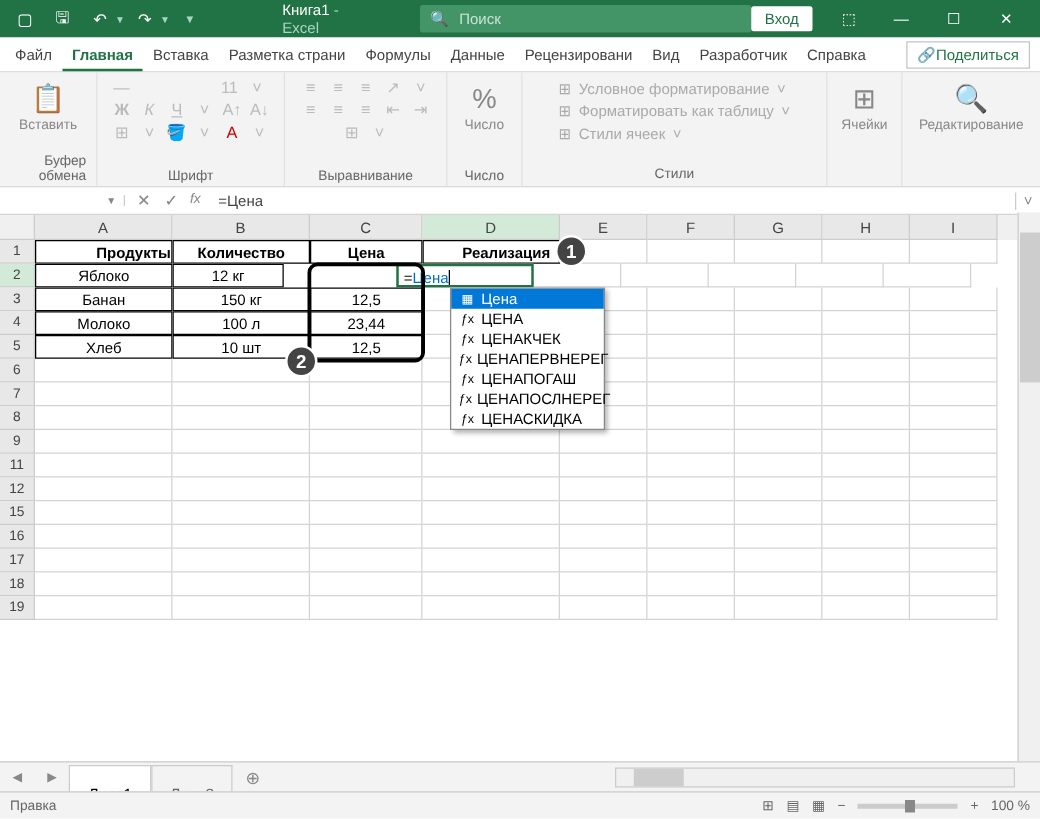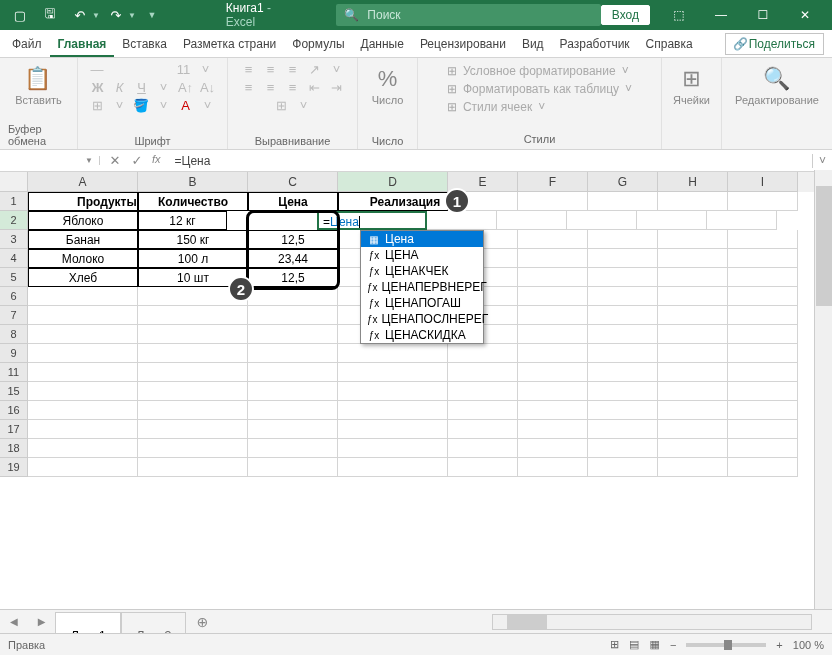--- a/index.html
+++ b/index.html
@@ -14,21 +14,21 @@
 .search-box span{color:#c8e6d8;font-size:12px}
 .titlebar-right{margin-left:auto;display:flex;align-items:center;gap:0}
 .login-btn{background:#fff;color:#217346;padding:2px 10px;font-size:12px;border-radius:2px;margin-right:8px;border:1px solid #fff}
 .win-btn{width:42px;height:30px;display:flex;align-items:center;justify-content:center;color:#fff;font-size:12px}
 .ribbon-tabs{background:#fff;height:28px;display:flex;align-items:flex-end;padding:0 4px;border-bottom:1px solid #d4d4d4}
 .tab{padding:0 8px;height:26px;line-height:26px;font-size:12px;color:#444;cursor:pointer}
 .tab.active{color:#217346;font-weight:600;border-bottom:2px solid #217346}
 .share-btn{margin-left:auto;color:#217346;background:#fff;border:1px solid #c4c4c4;padding:2px 8px;font-size:12px;height:22px;display:flex;align-items:center;margin-right:4px;margin-bottom:2px}
 .ribbon{background:#f3f3f3;height:92px;display:flex;border-bottom:1px solid #d4d4d4}
 .group{border-right:1px solid #e1e1e1;padding:4px 8px 2px;display:flex;flex-direction:column;justify-content:space-between;align-items:center;color:#888}
-.group-label{font-size:11px;color:#666;text-align:left;padding-top:2px}
+.group-label{font-size:11px;color:#666;text-align:right;padding-top:2px}
 .group-controls{display:flex;flex-direction:column;gap:3px;align-items:center}
 .ctrl-row{display:flex;gap:4px;align-items:center}
 .ctrl{color:#bbb;font-size:13px;width:18px;text-align:center}
 .big-btn{display:flex;flex-direction:column;align-items:center;gap:2px;color:#888;font-size:11px;padding:4px 6px}
 .big-icon{font-size:22px;color:#888}
 .styles-group{flex:1;padding:4px 12px}
 .styles-row{display:flex;align-items:center;gap:6px;color:#aaa;font-size:12px;padding:2px 0}
 .namebox-row{background:#fff;height:22px;display:flex;align-items:center;border-bottom:1px solid #d4d4d4}
 .namebox{width:100px;border-right:1px solid #ccc;padding:0 6px;font-size:12px;display:flex;align-items:center}
 .namebox-drop{margin-left:auto;color:#888;font-size:8px}
@@ -346,20 +346,32 @@
         <div class="cell" style="width: 110px;"></div>
         <div class="cell" style="width: 90px;"></div>
         <div class="cell" style="width: 110px;"></div>
         <div class="cell" style="width: 70px;"></div>
         <div class="cell" style="width: 70px;"></div>
         <div class="cell" style="width: 70px;"></div>
         <div class="cell" style="width: 70px;"></div>
         <div class="cell" style="width: 70px;"></div>
       </div>
       <div class="row">
+        <div class="rh">12</div>
+        <div class="cell" style="width: 110px;"></div>
+        <div class="cell" style="width: 110px;"></div>
+        <div class="cell" style="width: 90px;"></div>
+        <div class="cell" style="width: 110px;"></div>
+        <div class="cell" style="width: 70px;"></div>
+        <div class="cell" style="width: 70px;"></div>
+        <div class="cell" style="width: 70px;"></div>
+        <div class="cell" style="width: 70px;"></div>
+        <div class="cell" style="width: 70px;"></div>
+      </div>
+      <div class="row">
         <div class="rh">15</div>
         <div class="cell" style="width: 110px;"></div>
         <div class="cell" style="width: 110px;"></div>
         <div class="cell" style="width: 90px;"></div>
         <div class="cell" style="width: 110px;"></div>
         <div class="cell" style="width: 70px;"></div>
         <div class="cell" style="width: 70px;"></div>
         <div class="cell" style="width: 70px;"></div>
         <div class="cell" style="width: 70px;"></div>
         <div class="cell" style="width: 70px;"></div>

